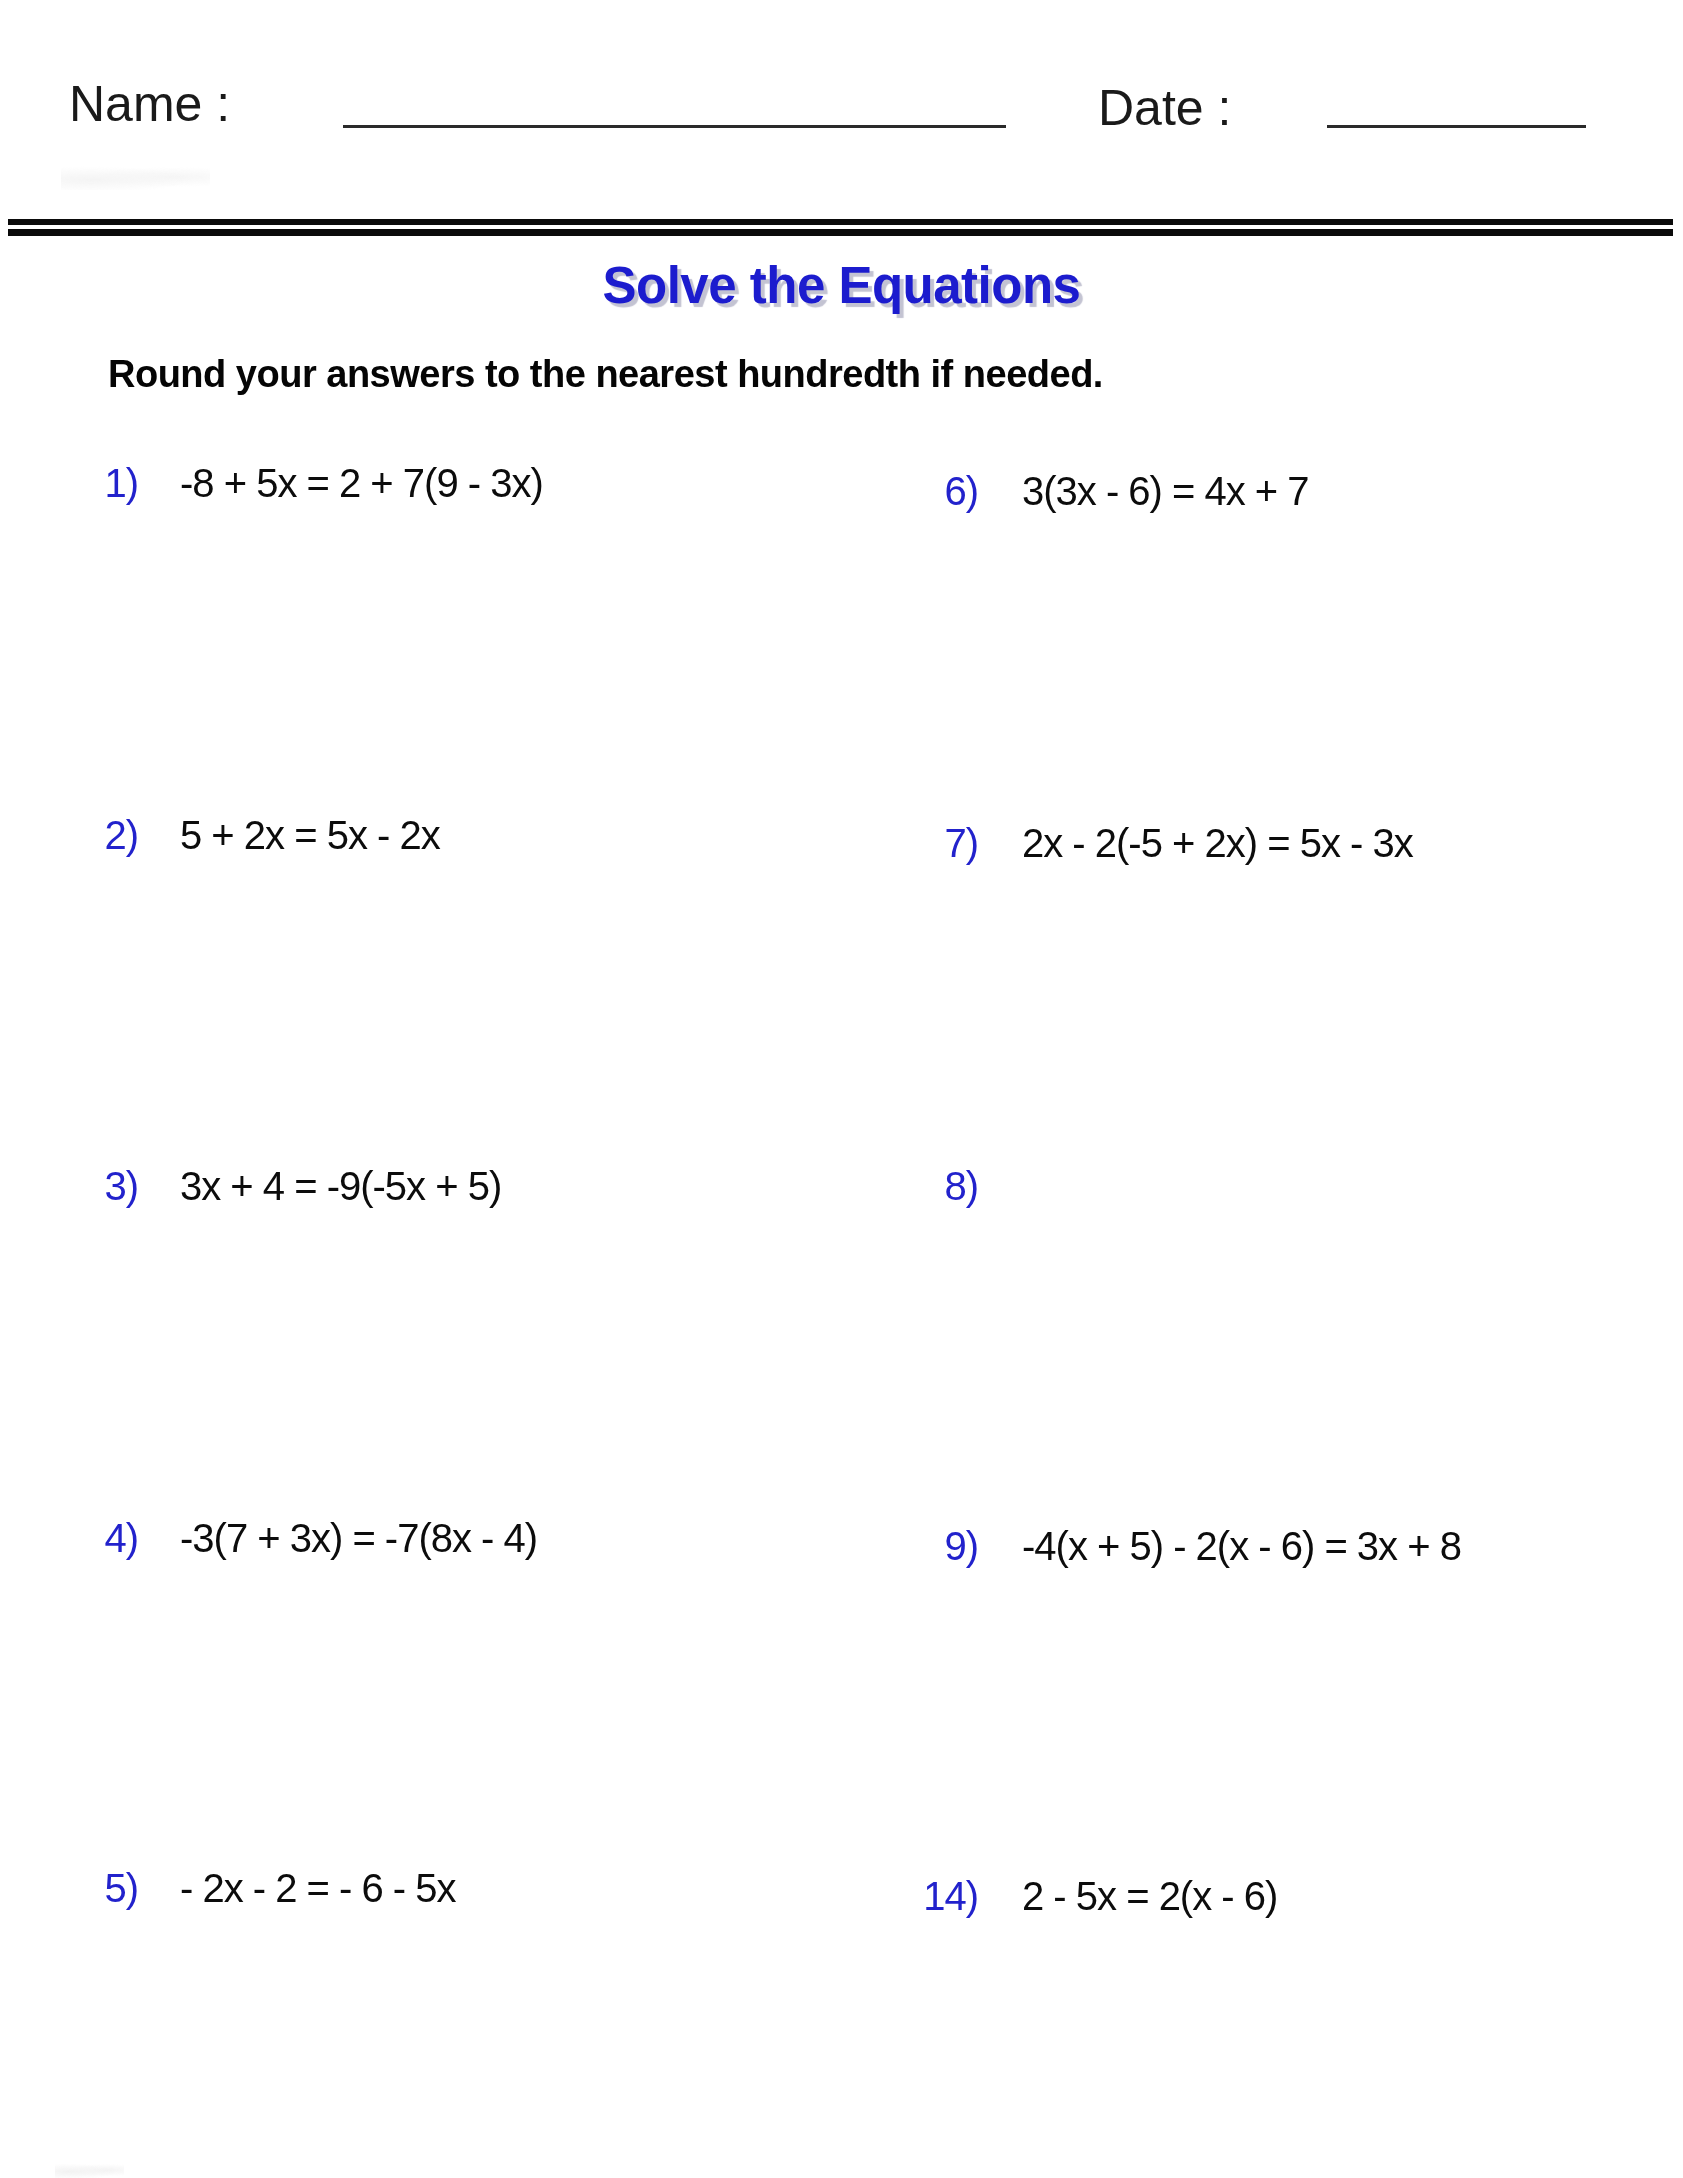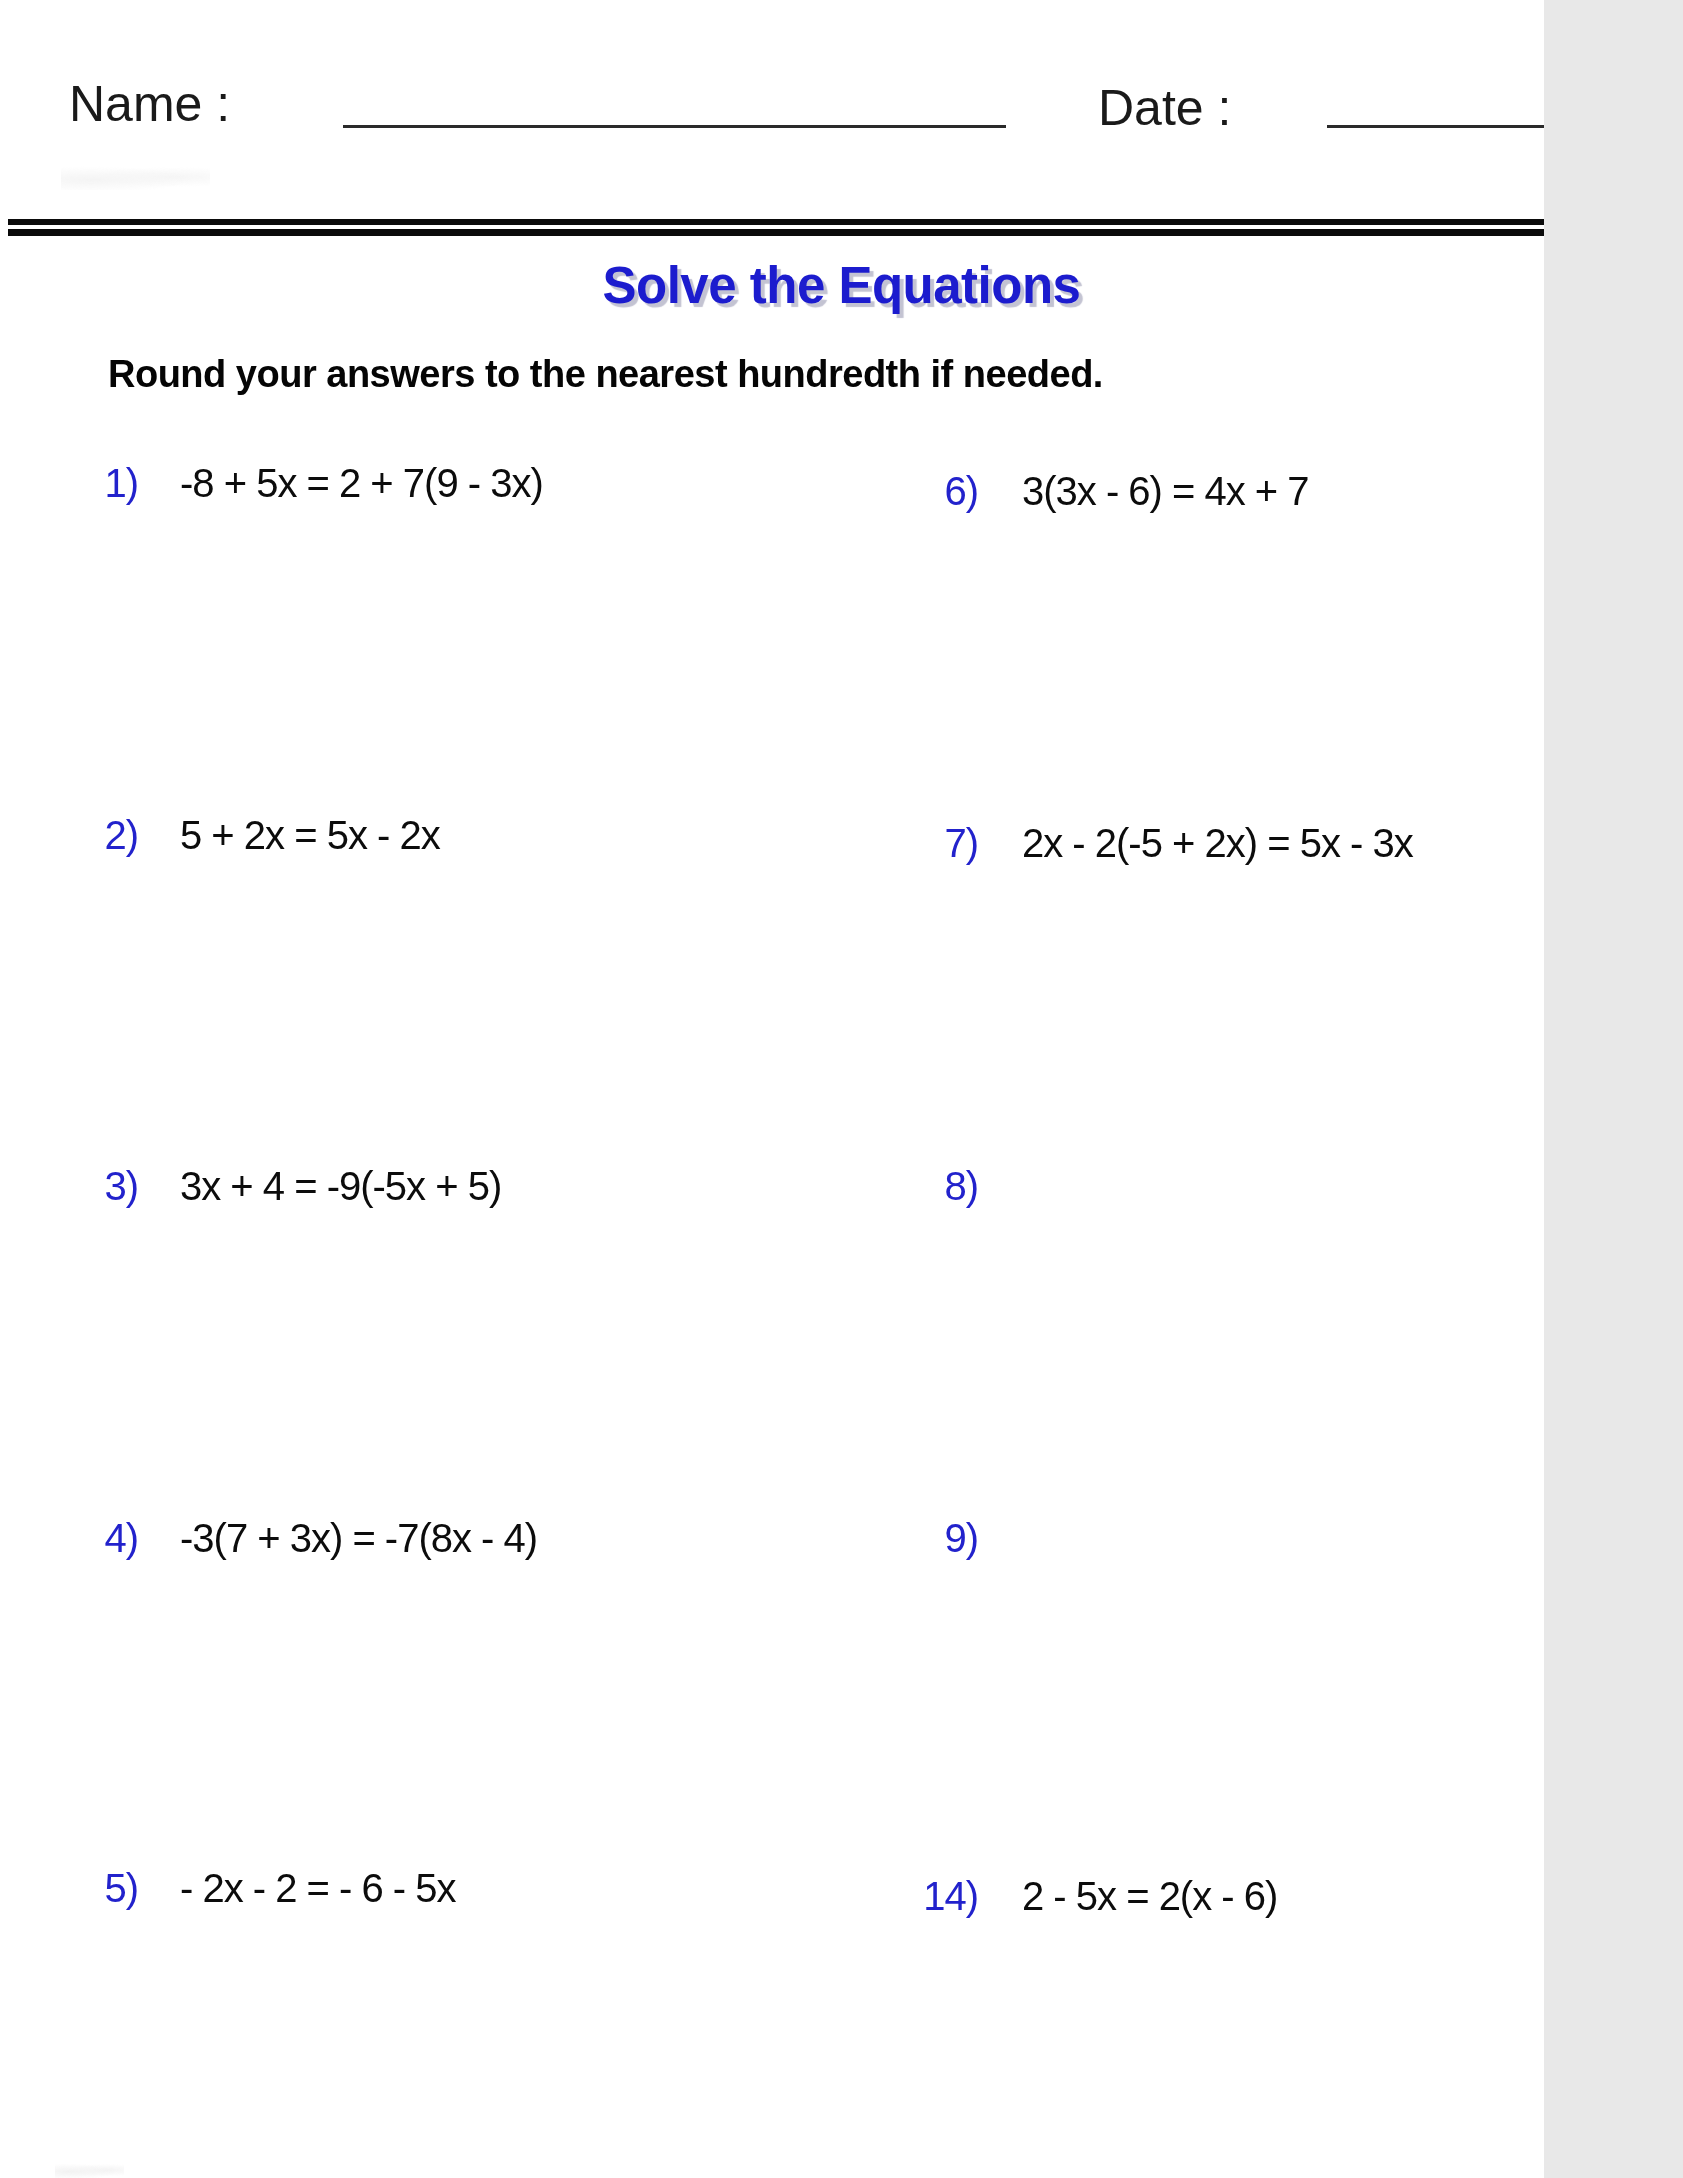--- a/index.html
+++ b/index.html
@@ -1,18 +1,18 @@
 <!DOCTYPE html>
 <html><head>
 <meta charset="utf-8">
 <style>
   html,body{margin:0;padding:0;background:#e8e8e8;}
   .page{
     position:relative;
-    width:1544px;height:2178px;
+    width:1683px;height:2178px;
     background:#ffffff;
     font-family:"Liberation Sans","DejaVu Sans",sans-serif;
     color:#111;
     overflow:hidden;
   }
   
   .hdr-label{
     position:absolute;
     font-size:50px;
     line-height:1;
@@ -144,20 +144,21 @@
   </div>
   <div class="problem p-right row-1">
     <span class="p-num">7)</span>
     <span class="p-eq">2x - 2(-5 + 2x) = 5x - 3x</span>
   </div>
   <div class="problem p-right row-2">
     <span class="p-num">8)</span>
   </div>
   <div class="problem p-right row-3">
     <span class="p-num">9)</span>
+    <span class="p-eq">-4(x + 5) - 2(x - 6) = 3x + 8</span>
   </div>
   <div class="problem p-right row-4">
     <span class="p-num">14)</span>
     <span class="p-eq">2 - 5x = 2(x - 6)</span>
   </div>
 
   <div class="scan-mark scan-mark-bottom"></div>
 
 </div>
 

